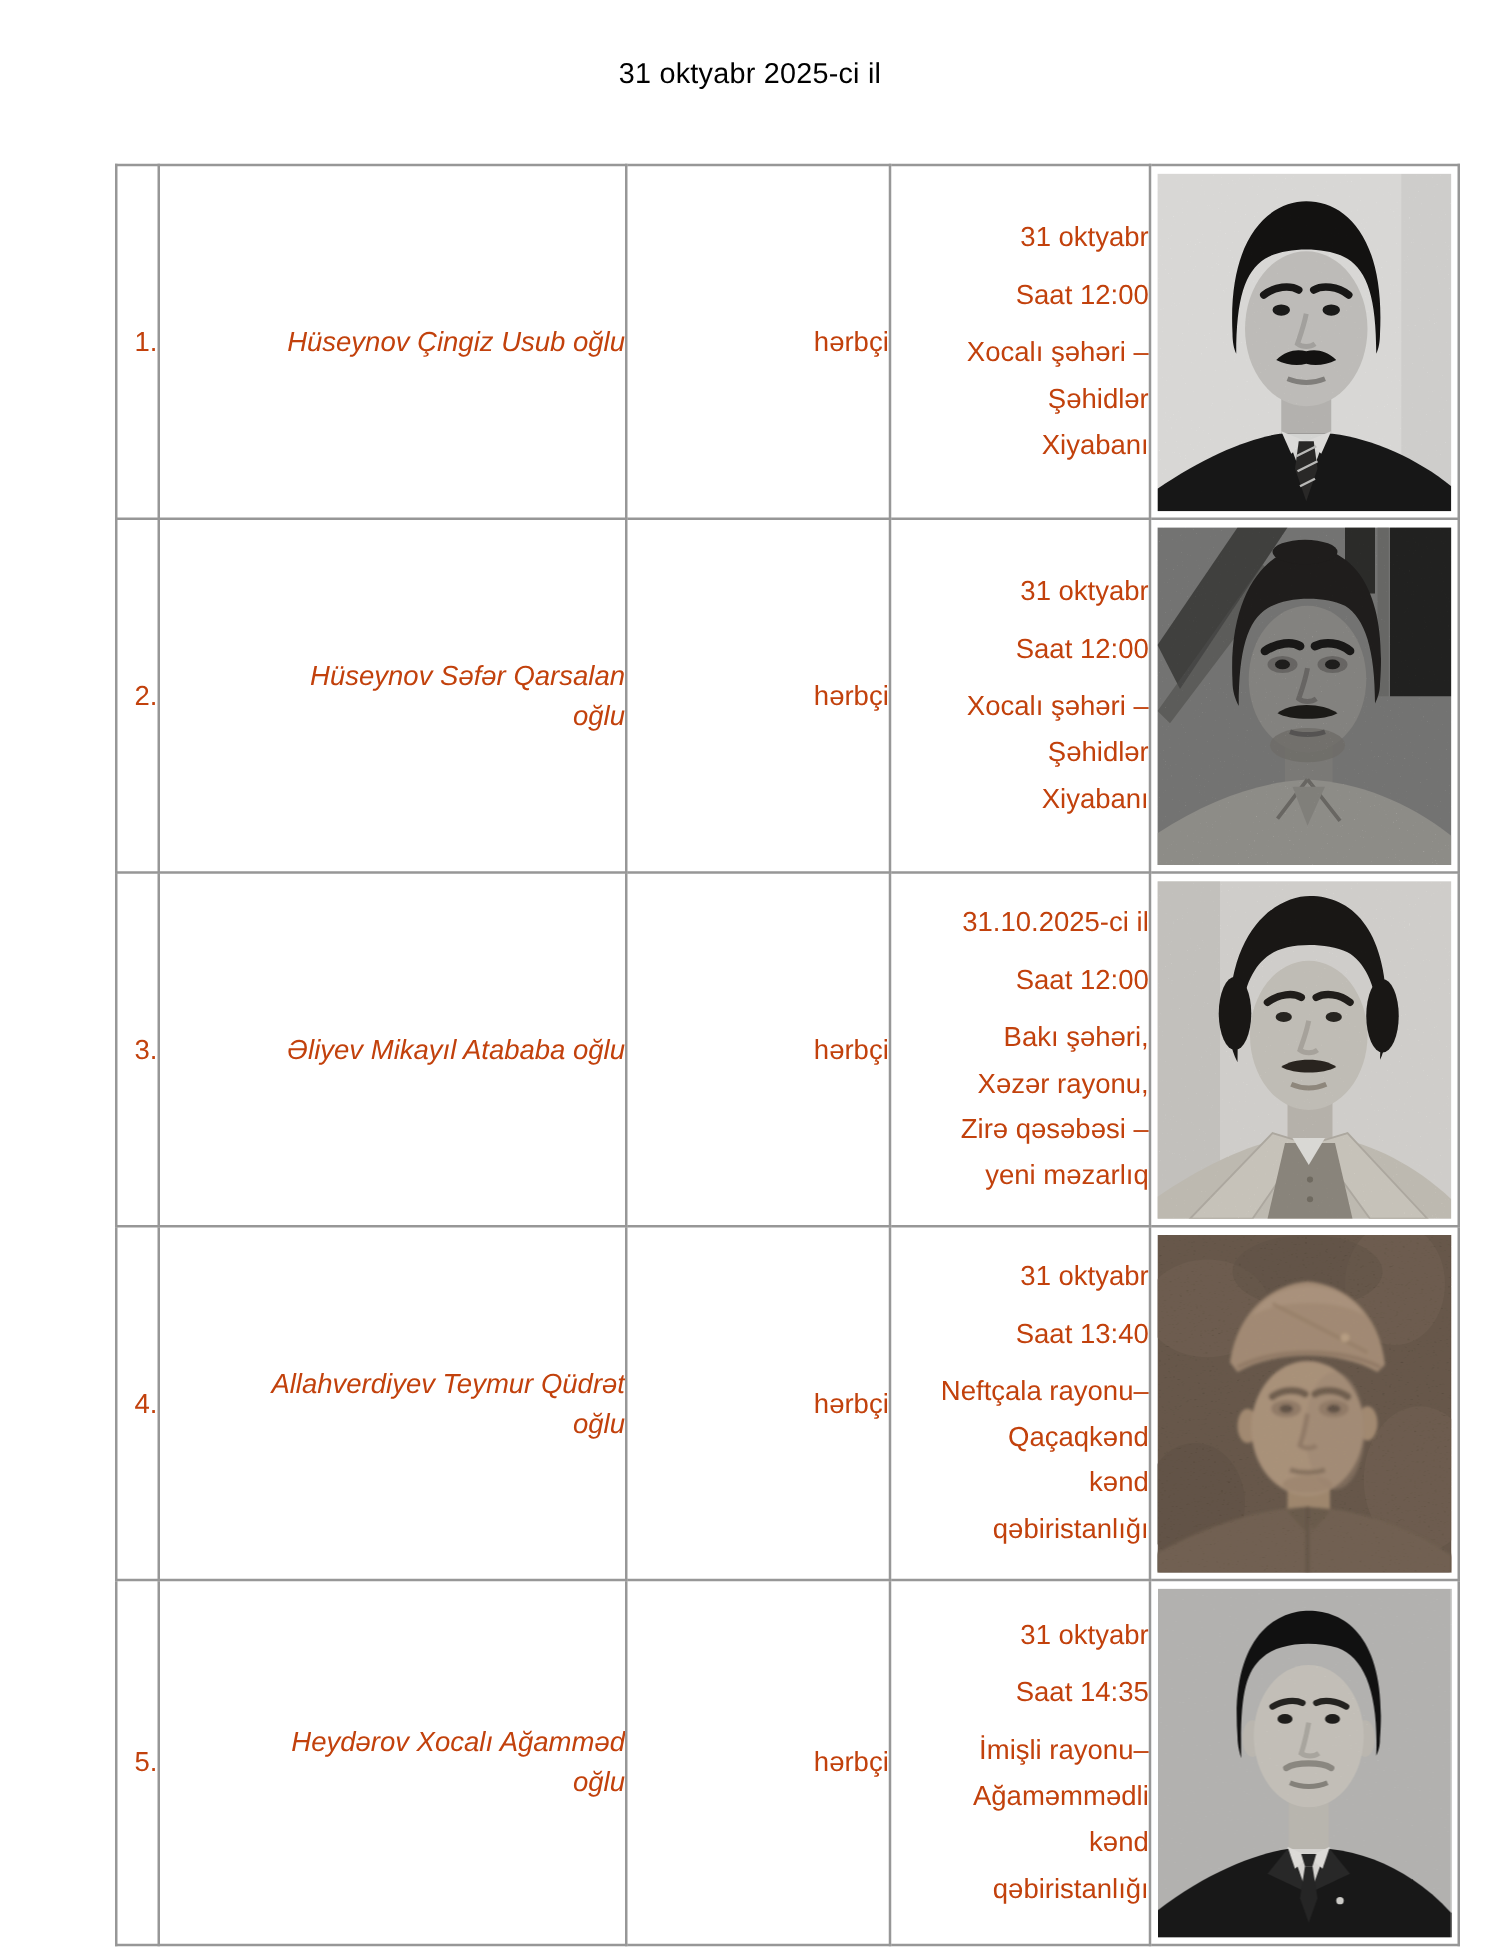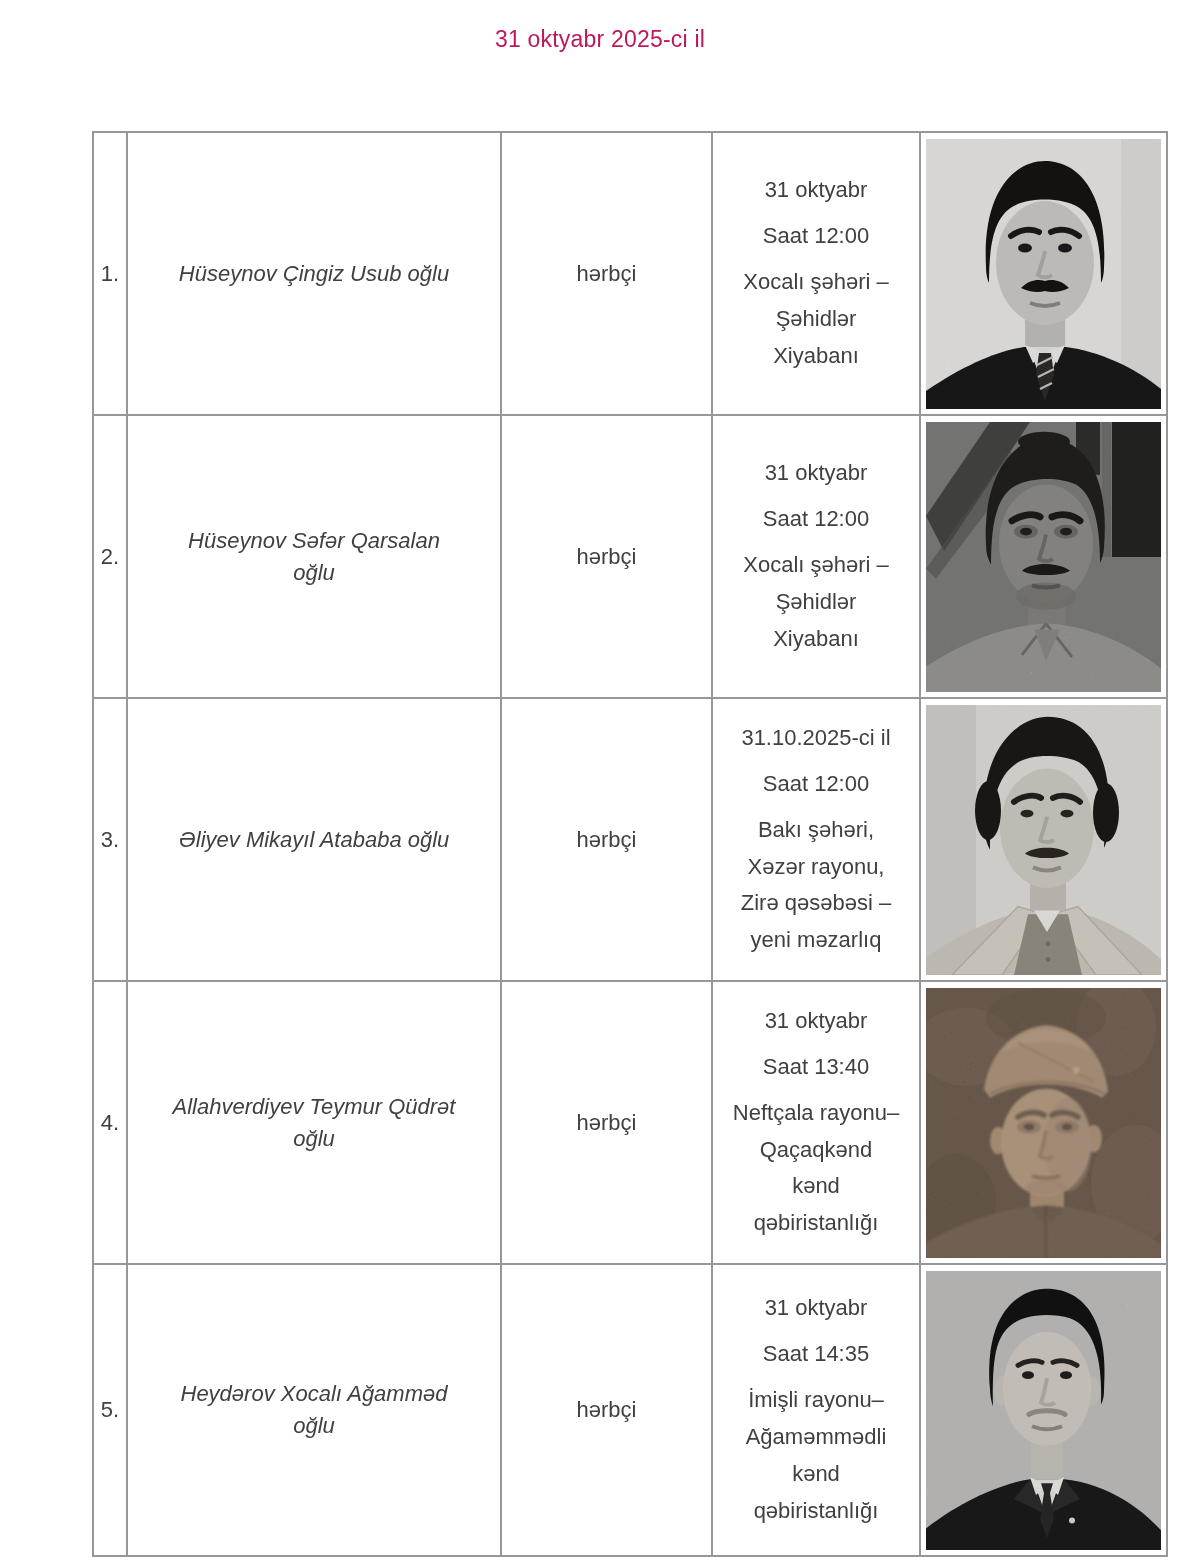--- a/index.html
+++ b/index.html
@@ -7,41 +7,41 @@
     padding: 0;
     background: #ffffff;
     width: 1200px;
     height: 1564px;
     font-family: "Liberation Sans", "DejaVu Sans", sans-serif;
     color: #536282;
     position: relative;
   }
   .page-title {
     position: absolute;
-    top: 26px;
+    top: 45px;
     left: 0;
     width: 100%;
     text-align: center;
     font-size: 23px;
     letter-spacing: 0.2px;
-    color: #be185d;
+    color: #000000;
   }
   table.martyrs {
     position: absolute;
     left: 92px;
     top: 131px;
     border-collapse: collapse;
     table-layout: fixed;
   }
   table.martyrs td {
     border: 2px solid #979797;
-    text-align: center;
+    text-align: right;
     vertical-align: middle;
     font-size: 22px;
-    color: #404040;
+    color: #c2410c;
     padding: 0;
     background: #ffffff;
     overflow: hidden;
   }
   tr.person-row td { height: 281px; }
   tr.person-row.last td { height: 290px; }
   td.c-no    { width: 32px;  }
   td.c-name  { width: 372px; padding: 0 8px; line-height: 1.45; white-space: pre-line; font-style: italic; }
   td.c-occ   { width: 209px; }
   td.c-sched { width: 206px; padding: 0 6px; }

